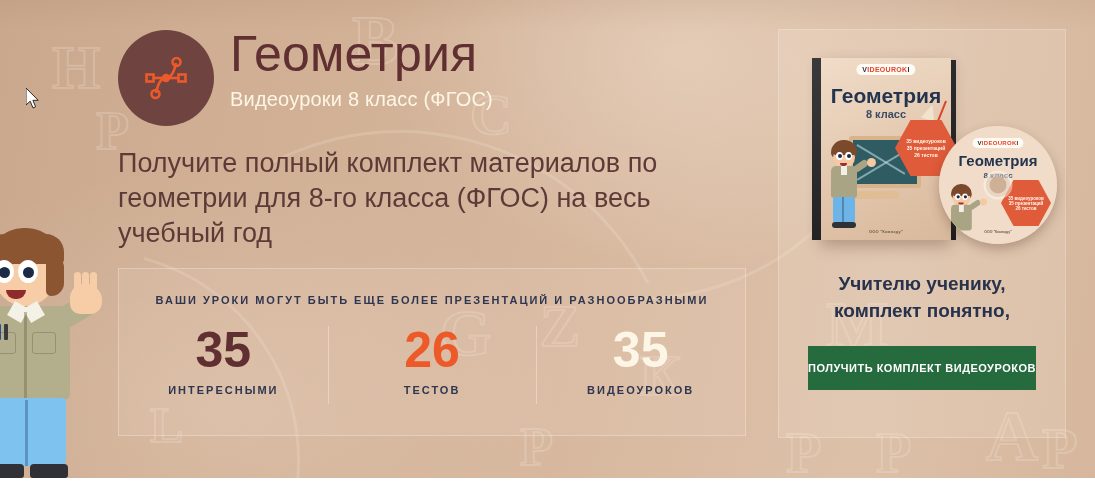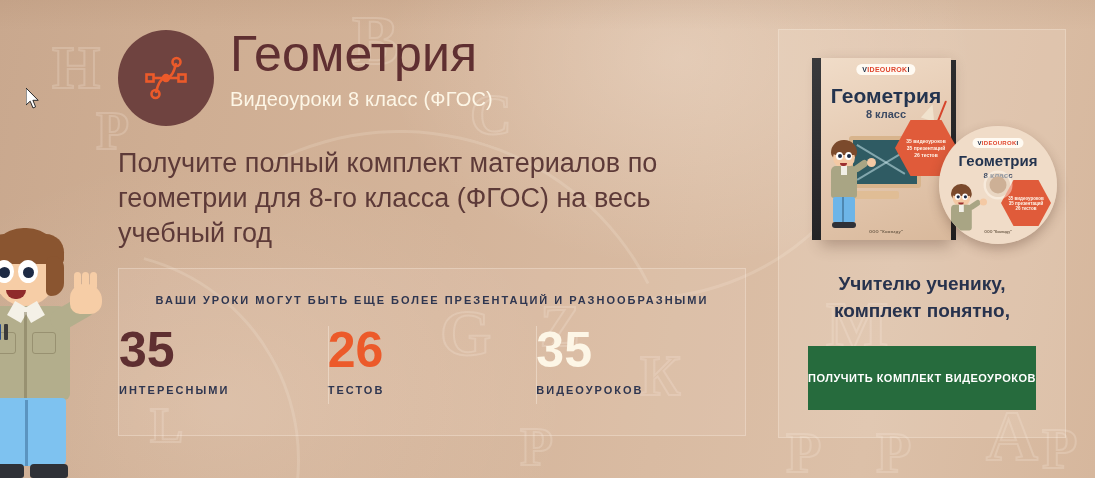--- a/index.html
+++ b/index.html
@@ -42,21 +42,21 @@
   .stats {
     position:absolute; left:118px; top:268px; width:628px; height:168px;
     background:rgba(255,240,226,.10);
     border:1px solid rgba(255,246,236,.30);
   }
   .stats-head {
     text-align:center; margin-top:25px; font-size:11px; font-weight:700;
     letter-spacing:2.0px; color:#2f3650;
   }
   .stats-row { display:flex; margin-top:16px; }
-  .stat { flex:1; text-align:left; position:relative; }
+  .stat { flex:1; text-align:center; position:relative; }
   .stat + .stat::before {
     content:""; position:absolute; left:0; top:4px; width:1px; height:78px;
     background:rgba(255,246,236,.38);
   }
   .stat-num { font-size:50px; line-height:56px; font-weight:700; }
   .stat-lbl { font-size:11px; font-weight:700; letter-spacing:2.0px; color:#2f3650; margin-top:6px; }
 
   
   .rpanel {
     position:absolute; left:778px; top:29px; width:288px; height:409px;
@@ -145,21 +145,21 @@
   .disc-badge { position:absolute; right:6px; top:54px; width:50px; height:46px;
                 background:#e05b3a; clip-path:polygon(25% 0,75% 0,100% 50%,75% 100%,25% 100%,0 50%);
                 display:flex; flex-direction:column; align-items:center; justify-content:center; }
   .disc-badge div { font-size:4.5px; font-weight:700; color:#fff6ea; white-space:nowrap; }
   .disc-foot { position:absolute; left:0; right:0; bottom:10px; text-align:center;
                font-size:3.5px; font-weight:700; color:#6b5a47; }
 
   .tagline { text-align:center; margin-top:8px; font-size:19px; line-height:27px;
              font-weight:700; color:#27324d; }
   .cta {
-    display:block; margin:22px auto 0; width:228px; height:64px; border:none; cursor:pointer;
+    display:block; margin:22px auto 0; width:228px; height:44px; border:none; cursor:pointer;
     background:#266b3d; color:#ffffff; font-size:11px; font-weight:700; letter-spacing:.5px;
     font-family:"Liberation Sans", sans-serif;
   }
 
   
   .boy { position:absolute; left:-18px; bottom:0; width:120px; height:250px; }
   .boy .hair  { position:absolute; left:6px; top:0; width:74px; height:56px;
                 background:#8a5530; border-radius:38px 38px 18px 22px; }
   .boy .face  { position:absolute; left:12px; top:16px; width:62px; height:62px;
                 background:#f6cda6; border-radius:31px; }

